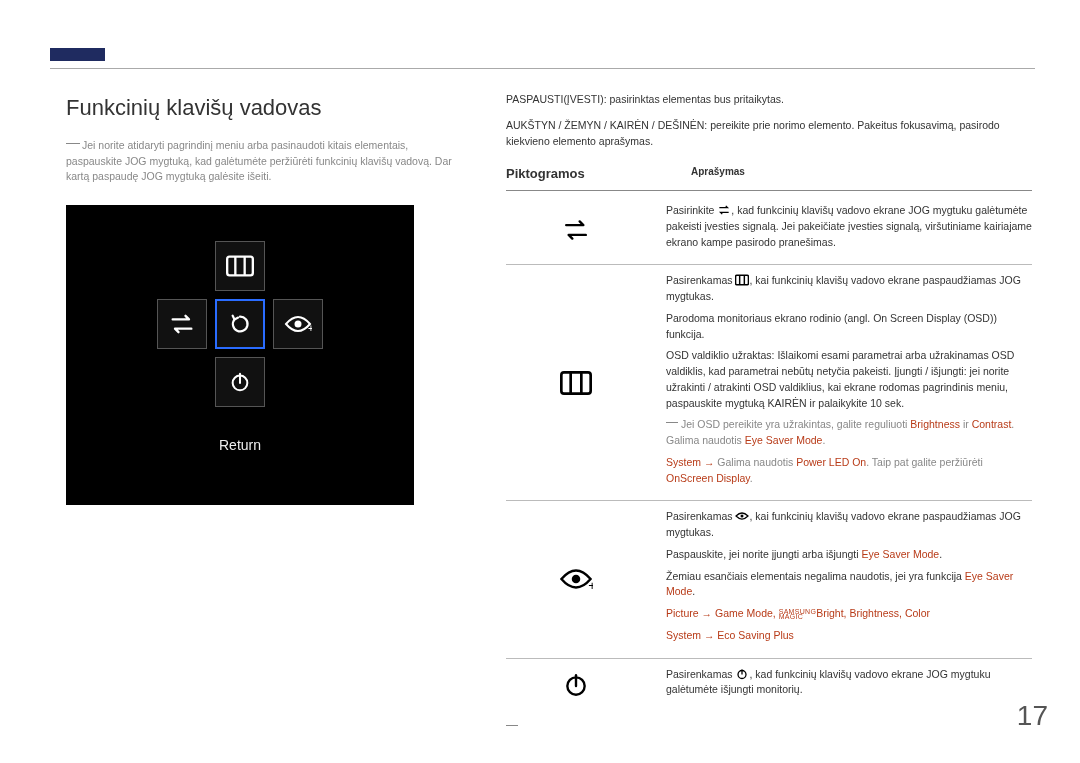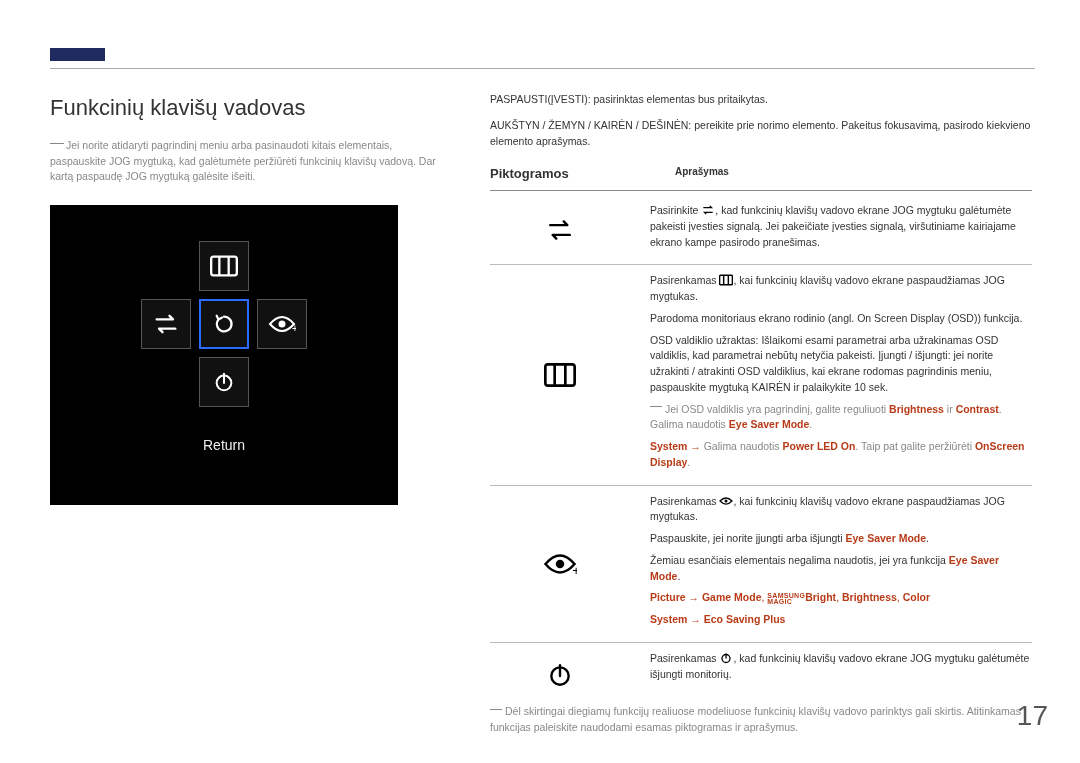--- a/index.html
+++ b/index.html
@@ -23,21 +23,21 @@
   }
   .rule {
     position: absolute;
     left: 50px;
     right: 45px;
     top: 68px;
     border-top: 1px solid #aaa;
   }
   .page {
     display: flex;
-    padding: 92px 48px 0 50px;
+    padding: 92px 48px 0 66px;
     gap: 40px;
   }
   .left-col {
     width: 400px;
     flex-shrink: 0;
   }
   .right-col {
     flex: 1;
   }
   h1 {
@@ -112,39 +112,39 @@
   .tbl-header .c2 {
     font-weight: 700;
     font-size: 10px;
     color: #333;
   }
   .tbl-row {
     display: flex;
     border-bottom: 1px solid #bbb;
     padding: 8px 0;
   }
-  .tbl-row.noborder { border-bottom: none; align-items: flex-end; }
+  .tbl-row.noborder { border-bottom: none; }
   .tbl-row .c1 {
     width: 160px;
     flex-shrink: 0;
     display: flex;
     align-items: center;
     justify-content: center;
     padding-right: 20px;
   }
   .tbl-row .c2 {
     flex: 1;
     font-size: 10.5px;
     color: #333;
     line-height: 1.5;
   }
   .c2 p { margin-bottom: 6px; }
   .small-dash { display: inline-block; width: 12px; border-top: 1px solid #888; vertical-align: middle; margin-right: 3px; position: relative; top: -3px; }
   .grey { color: #888; }
-  .red { color: #b83b18; font-weight: 700; }
+  .red { color: #b83b18; font-weight: 400; }
   .red-normal { color: #b83b18; }
   .arrow { color: #b83b18; }
   .footnote {
     color: #888;
     font-size: 10.5px;
     padding-top: 8px;
     line-height: 1.5;
   }
   .page-num {
     position: absolute;
@@ -247,21 +247,21 @@
           </svg>
       </div>
       <div class="c2">
         <p><span>Pasirenkamas </span><svg class="ic ic-inline" viewBox="0 0 24 18">
               <rect x="1" y="1" width="22" height="16" rx="2" fill="none" stroke="#000" stroke-width="2.5"></rect>
               <line x1="8" y1="1" x2="8" y2="17" stroke="#000" stroke-width="2.5"></line>
               <line x1="16" y1="1" x2="16" y2="17" stroke="#000" stroke-width="2.5"></line>
             </svg><span>, kai funkcinių klavišų vadovo ekrane paspaudžiamas JOG mygtukas.</span></p>
         <p>Parodoma monitoriaus ekrano rodinio (angl. On Screen Display (OSD)) funkcija.</p>
         <p>OSD valdiklio užraktas: Išlaikomi esami parametrai arba užrakinamas OSD valdiklis, kad parametrai nebūtų netyčia pakeisti. Įjungti / išjungti: jei norite užrakinti / atrakinti OSD valdiklius, kai ekrane rodomas pagrindinis meniu, paspauskite mygtuką KAIRĖN ir palaikykite 10 sek.</p>
-        <p class="grey"><span class="small-dash"></span><span>Jei OSD valdiklis yra pagrindinį, galite reguliuoti </span><span class="red">Brightness</span><span> ir </span><span class="red">Contrast</span><span>. Galima naudotis </span><span class="red">Eye Saver Mode</span><span>.</span></p>
+        <p class="grey"><span class="small-dash"></span><span>Jei OSD pereikite yra užrakintas, galite reguliuoti </span><span class="red">Brightness</span><span> ir </span><span class="red">Contrast</span><span>. Galima naudotis </span><span class="red">Eye Saver Mode</span><span>.</span></p>
         <p class="grey"><span class="red">System</span><span class="arrow"> → </span><span>Galima naudotis </span><span class="red">Power LED On</span><span>. Taip pat galite peržiūrėti </span><span class="red">OnScreen Display</span><span>.</span></p>
       </div>
     </div>
 
     <div class="tbl-row">
       <div class="c1">
         <svg class="ic" width="34" height="22" viewBox="0 0 28 18">
             <path d="M2 9 q12 -14 24 0 q-12 14 -24 0 z" fill="none" stroke="#000" stroke-width="2"></path>
             <circle cx="14" cy="9" r="3.5" fill="#000"></circle>
             <text x="24" y="18" font-size="11" fill="#000">+</text>
@@ -287,18 +287,18 @@
           </svg>
       </div>
       <div class="c2">
         <p><span>Pasirenkamas </span><svg class="ic ic-inline" viewBox="0 0 24 24">
               <circle cx="12" cy="13" r="8" fill="none" stroke="#000" stroke-width="2.6"></circle>
               <line x1="12" y1="3" x2="12" y2="13" stroke="#000" stroke-width="2.6"></line>
             </svg><span>, kad funkcinių klavišų vadovo ekrane JOG mygtuku galėtumėte išjungti monitorių.</span></p>
       </div>
     </div>
 
-    <p class="footnote"><span class="small-dash"></span><span>Dėl skirtingai diegiamų funkcijų realiuose modeliuose funkcinių klavišų vadovo parinktys gali skirtis. Atitinkamas funkcijas paleiskite naudodami esamas piktogramas ir aprašymus.</span></p>
+    <p class="footnote"><span class="small-dash"></span></p>
 
   </div>
 </div>
 
 <div class="page-num">17</div>
 
 </body></html>

